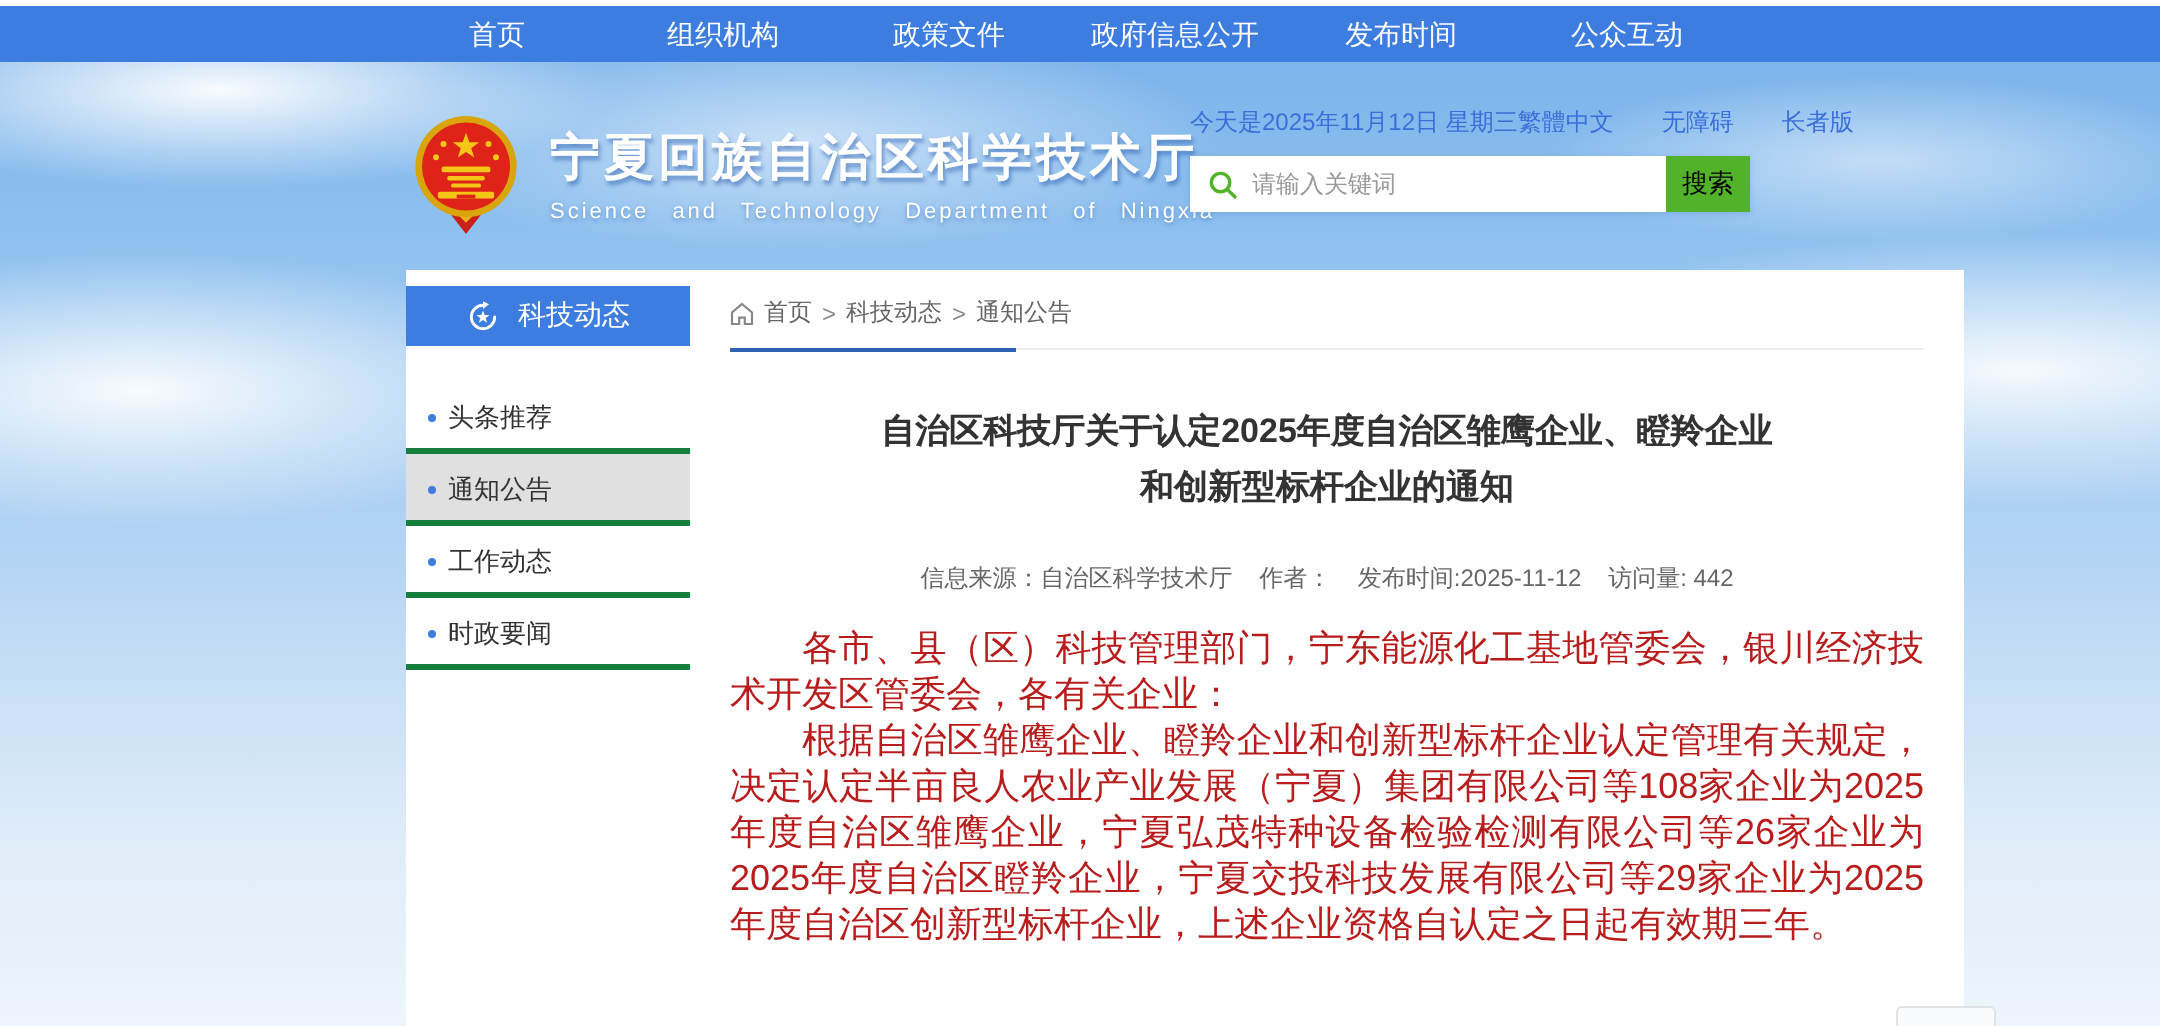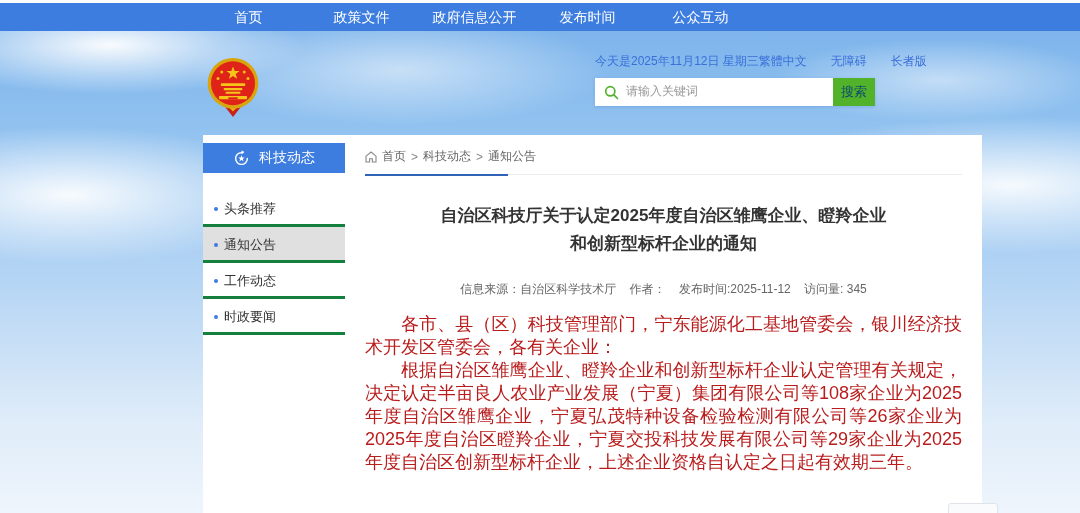--- a/index.html
+++ b/index.html
@@ -43,25 +43,25 @@
   .header-right { position:absolute; left:595px; top:22px; width:280px; }
   .top-info { display:flex; justify-content:flex-start; align-items:center; font-size:12px; color:#3a6fd8; }
   .top-date { white-space:nowrap; }
   .top-links { display:flex; gap:24px; }
   .top-links span { cursor:pointer; white-space:nowrap; }
   .search-row { margin-top:8px; display:flex; height:28px; box-shadow:0 1px 3px rgba(60,110,190,.25); }
   .search-box { flex:1; background:#fff; display:flex; align-items:center; padding-left:9px; }
   .search-box svg { flex-shrink:0; }
   .search-box input {
     border:none; outline:none; font-size:12px; color:#333; width:100%;
-    margin-left:7px; font-family:Liberation Mono, monospace; background:transparent;
+    margin-left:7px; font-family:Liberation Sans, sans-serif; background:transparent;
   }
   .search-box input::placeholder { color:#999; }
   .search-btn {
-    width:42px; background:#52b32a; color:#0c4a6e; font-size:13px; border:none;
+    width:42px; background:#52b32a; color:#000000; font-size:13px; border:none;
     cursor:pointer; font-family:inherit;
   }
 
   
   .main {
     position:absolute; left:203px; top:135px; width:779px; height:378px;
     background:#fff; display:flex;
   }
   .sidebar { width:142px; flex-shrink:0; padding-top:8px; }
   .sidebar-header {
@@ -116,20 +116,21 @@
     background:#fafbfd; border:1px solid #e0e4ea; border-radius:3px 3px 0 0;
   }
 </style>
 </head>
 <body>
 
 <div class="top-strip"></div>
 
 <div class="navbar">
   <div class="nav-item">首页</div>
+  <div class="nav-item">组织机构</div>
   <div class="nav-item">政策文件</div>
   <div class="nav-item">政府信息公开</div>
   <div class="nav-item">发布时间</div>
   <div class="nav-item">公众互动</div>
 </div>
 
 <div class="header">
   <div class="brand">
     <svg class="emblem" viewBox="0 0 64 68">
       <polygon points="18,48 32,66 46,48" fill="#c9201a"></polygon>
@@ -140,20 +141,24 @@
       <circle cx="20" cy="18" r="1.6" fill="#f5c518"></circle>
       <circle cx="44" cy="18" r="1.6" fill="#f5c518"></circle>
       <circle cx="16" cy="25" r="1.6" fill="#f5c518"></circle>
       <circle cx="48" cy="25" r="1.6" fill="#f5c518"></circle>
       <rect x="19" y="30" width="26" height="3" rx="1" fill="#f5c518"></rect>
       <rect x="22" y="35" width="20" height="2.4" rx="1" fill="#f5c518"></rect>
       <rect x="24" y="39" width="16" height="2.2" rx="1" fill="#f5c518"></rect>
       <rect x="17" y="43.5" width="30" height="3.5" rx="1" fill="#f5c518"></rect>
       <rect x="27" y="45" width="10" height="2" fill="#df2318"></rect>
     </svg>
+    <div class="brand-text">
+      <div class="site-title">宁夏回族自治区科学技术厅</div>
+      <div class="site-subtitle">Science and Technology Department of Ningxia</div>
+    </div>
   </div>
 
   <div class="header-right">
     <div class="top-info">
       <span class="top-date">今天是2025年11月12日 星期三</span>
       <span class="top-links">
         <span>繁體中文</span>
         <span>无障碍</span>
         <span>长者版</span>
       </span>
@@ -203,21 +208,21 @@
 
     <h1 class="article-title">
       <span>自治区科技厅关于认定2025年度自治区雏鹰企业、瞪羚企业</span>
       <span>和创新型标杆企业的通知</span>
     </h1>
 
     <div class="article-meta">
       <span>信息来源：自治区科学技术厅</span>
       <span>作者：</span>
       <span>发布时间:2025-11-12</span>
-      <span>访问量: 345</span>
+      <span>访问量: 442</span>
     </div>
 
     <div class="article-body">
       <p>各市、县（区）科技管理部门，宁东能源化工基地管委会，银川经济技术开发区管委会，各有关企业：</p>
       <p>根据自治区雏鹰企业、瞪羚企业和创新型标杆企业认定管理有关规定，决定认定半亩良人农业产业发展（宁夏）集团有限公司等108家企业为2025年度自治区雏鹰企业，宁夏弘茂特种设备检验检测有限公司等26家企业为2025年度自治区瞪羚企业，宁夏交投科技发展有限公司等29家企业为2025年度自治区创新型标杆企业，上述企业资格自认定之日起有效期三年。</p>
     </div>
 
     <div class="attachments">
       <span class="attach-label">附件：</span>
       <div class="attach-list">

